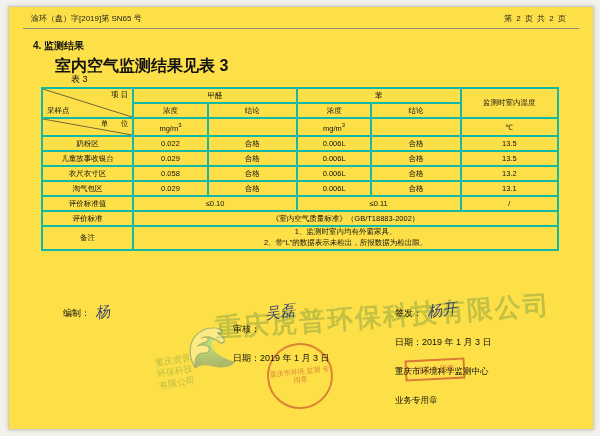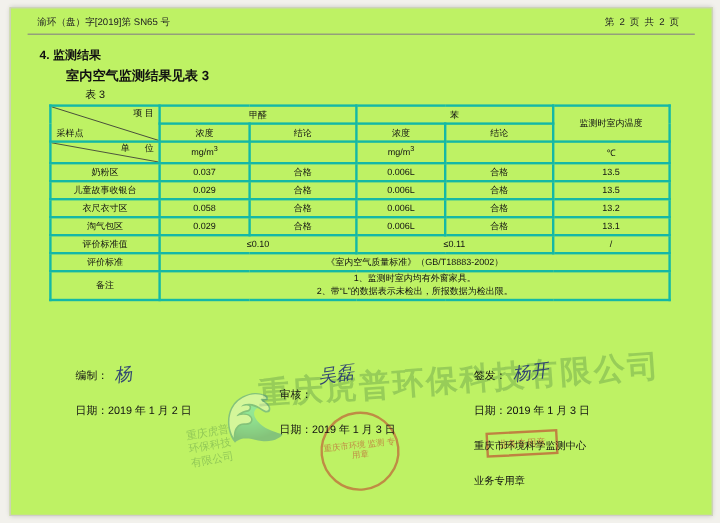--- a/index.html
+++ b/index.html
@@ -7,21 +7,21 @@
     width:600px;height:436px;
     background:#f2f1ec;
     font-family:"Liberation Sans", sans-serif;
     position:relative;
     overflow:hidden;
   }
   .page{
     position:absolute;
     left:8px;top:6px;
     width:584px;height:422px;
-    background:#bef264;
+    background:#fde047;
     border:1px solid #cfcec6;
     box-shadow:0 0 4px rgba(0,0,0,.18);
     overflow:hidden;
   }
   
   .hdr{
     position:absolute;left:0;top:0;width:100%;
     height:24px;
     font-size:8px;color:#222;
   }
@@ -30,21 +30,21 @@
   .hdr-rule{
     position:absolute;left:14px;right:14px;top:21px;
     border-top:1px solid #8a8a82;
   }
   .sec-title{
     position:absolute;left:24px;top:32px;
     font-size:10px;font-weight:bold;color:#111;
   }
   .sub-title{
     position:absolute;left:46px;top:49px;
-    font-size:11px;font-weight:bold;color:#111;
+    font-size:16px;font-weight:bold;color:#111;
   }
   .tbl-caption{
     position:absolute;left:62px;top:66px;
     font-size:9px;color:#111;
   }
   .tbl-name{
     position:absolute;left:118px;top:64px;
     font-size:10px;font-weight:bold;color:#111;
   }
   table.main{
@@ -209,21 +209,21 @@
       </td>
       <td>mg/m<span class="sup">3</span></td>
       <td></td>
       <td>mg/m<span class="sup">3</span></td>
       <td></td>
       <td>℃</td>
     </tr>
 
     <tr class="row">
       <td>奶粉区</td>
-      <td>0.037</td>
+      <td>0.022</td>
       <td>合格</td>
       <td>0.006L</td>
       <td>合格</td>
       <td>13.5</td>
     </tr>
     <tr class="row">
       <td>儿童故事收银台</td>
       <td>0.029</td>
       <td>合格</td>
       <td>0.006L</td>
@@ -262,21 +262,20 @@
       <td colspan="5" class="note-td">
         <div>1、监测时室内均有外窗家具。</div>
         <div>2、带“L”的数据表示未检出，所报数据为检出限。</div>
       </td>
     </tr>
   </tbody>
     </table>
 
   <div class="sig sig-a">
     <div class="ln"><span>编制：</span></div>
-    <div class="ln"><span>日期：</span><span>2019 年 1 月 2 日</span></div>
   </div>
   <div class="hand" style="left:86px;top:296px;">杨</div>
 
   <div class="sig sig-b">
     <div class="ln"><span>审核：</span></div>
     <div class="ln"><span>日期：</span><span>2019 年 1 月 3 日</span></div>
   </div>
   <div class="hand" style="left:256px;top:296px;">吴磊</div>
 
   <div class="sig sig-c">

